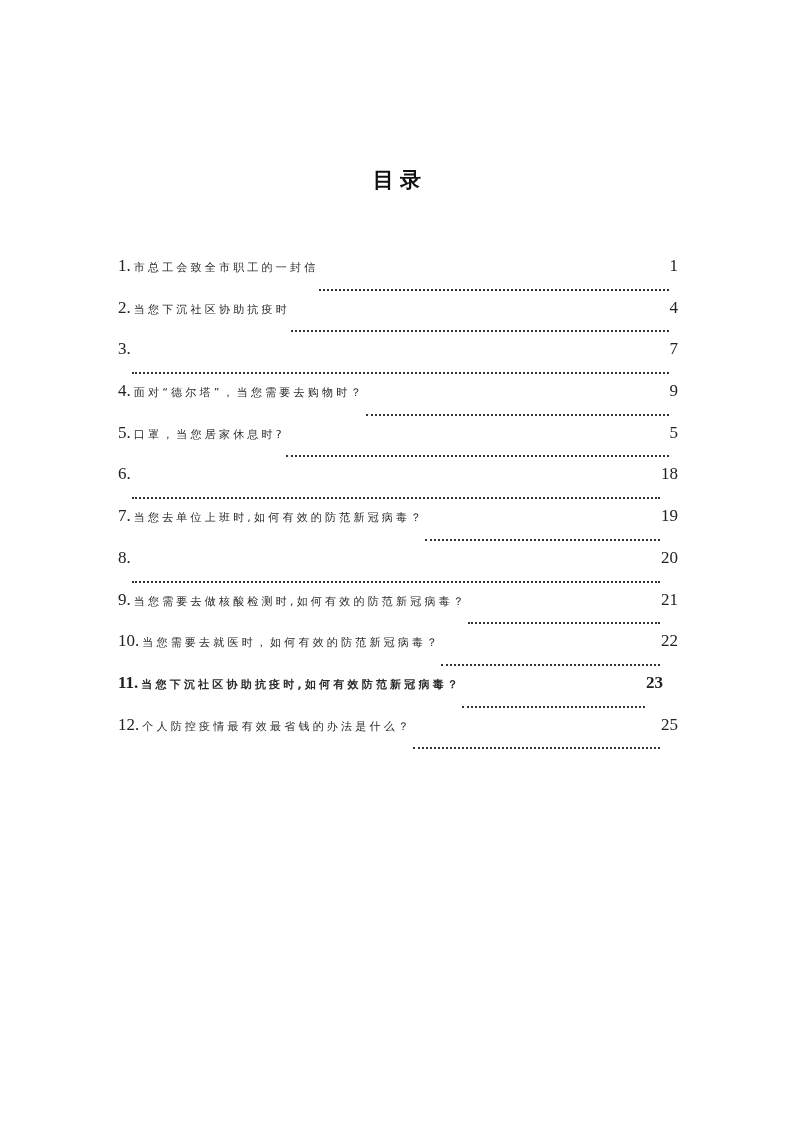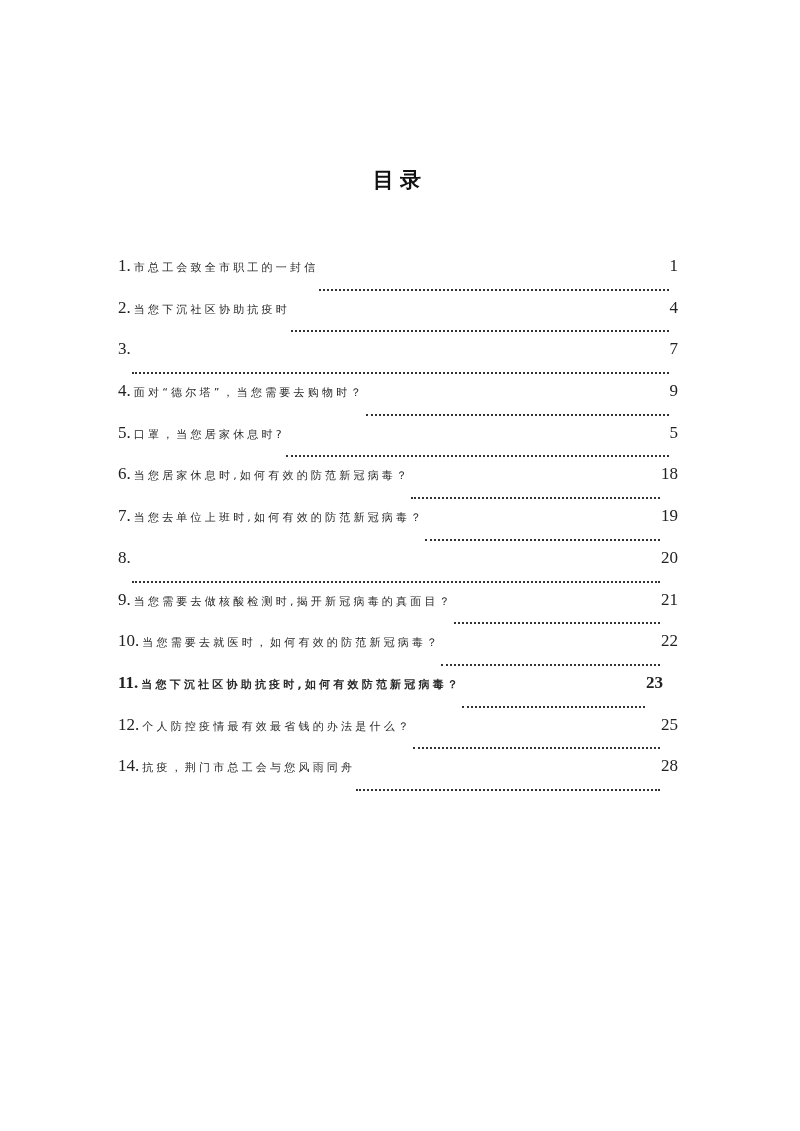--- a/index.html
+++ b/index.html
@@ -122,38 +122,37 @@
       <span class="toc-page">9</span>
     </li>
     <li class="toc-entry">
       <span class="toc-num">5.</span>
       <span class="toc-text">口罩，当您居家休息时?</span>
       <span class="toc-leader"></span>
       <span class="toc-page">5</span>
     </li>
     <li class="toc-entry">
       <span class="toc-num">6.</span>
-      <span class="toc-text">当您居家休息时,如何有效的防范新冠病毒？</span>
       <span class="toc-leader"></span>
       <span class="toc-page">18</span>
     </li>
     <li class="toc-entry">
       <span class="toc-num">7.</span>
       <span class="toc-text">当您去单位上班时,如何有效的防范新冠病毒？</span>
       <span class="toc-leader"></span>
       <span class="toc-page">19</span>
     </li>
     <li class="toc-entry">
       <span class="toc-num">8.</span>
       <span class="toc-leader"></span>
       <span class="toc-page">20</span>
     </li>
     <li class="toc-entry">
       <span class="toc-num">9.</span>
-      <span class="toc-text">当您需要去做核酸检测时,揭开新冠病毒的真面目？</span>
+      <span class="toc-text">当您需要去做核酸检测时,如何有效的防范新冠病毒？</span>
       <span class="toc-leader"></span>
       <span class="toc-page">21</span>
     </li>
     <li class="toc-entry">
       <span class="toc-num">10.</span>
       <span class="toc-text">当您需要去就医时，如何有效的防范新冠病毒？</span>
       <span class="toc-leader"></span>
       <span class="toc-page">22</span>
     </li>
     <li class="toc-entry short">
@@ -161,20 +160,14 @@
       <span class="toc-text">当您下沉社区协助抗疫时,如何有效防范新冠病毒？</span>
       <span class="toc-leader"></span>
       <span class="toc-page">23</span>
     </li>
     <li class="toc-entry">
       <span class="toc-num">12.</span>
       <span class="toc-text">个人防控疫情最有效最省钱的办法是什么？</span>
       <span class="toc-leader"></span>
       <span class="toc-page">25</span>
     </li>
-    <li class="toc-entry">
-      <span class="toc-num">14.</span>
-      <span class="toc-text">抗疫，荆门市总工会与您风雨同舟</span>
-      <span class="toc-leader"></span>
-      <span class="toc-page">28</span>
-    </li>
   </ul>
 </div>
 
 </body></html>

